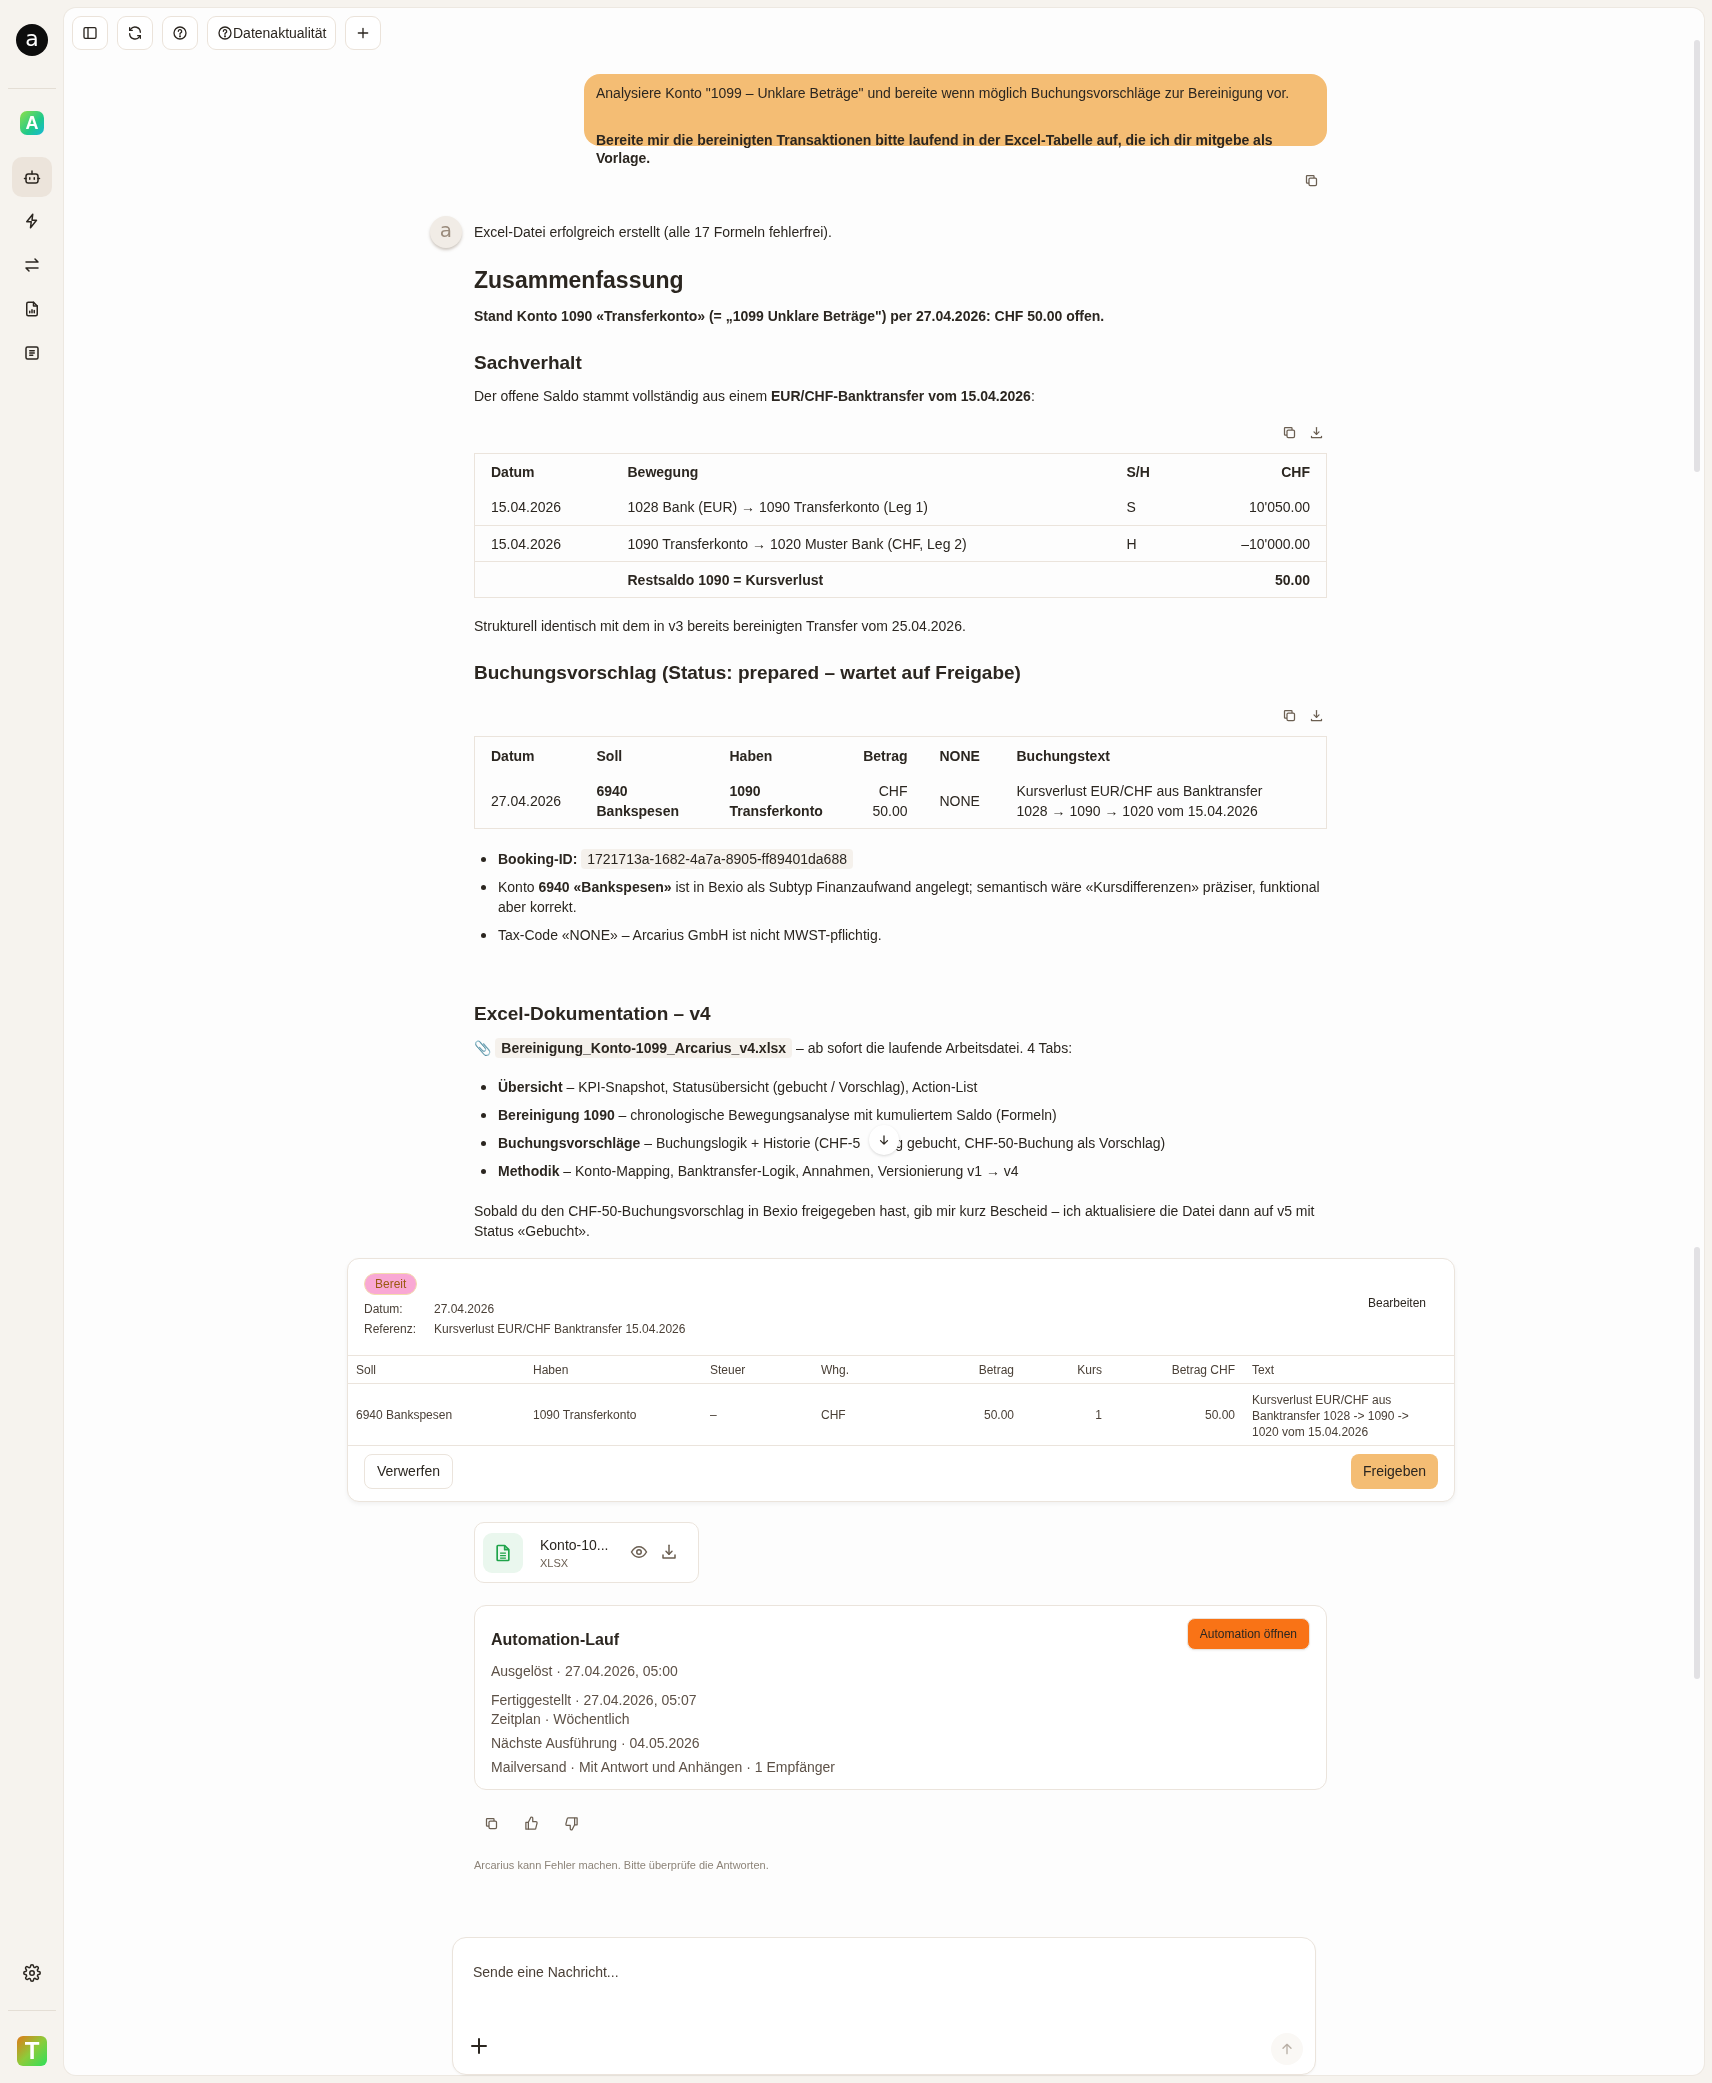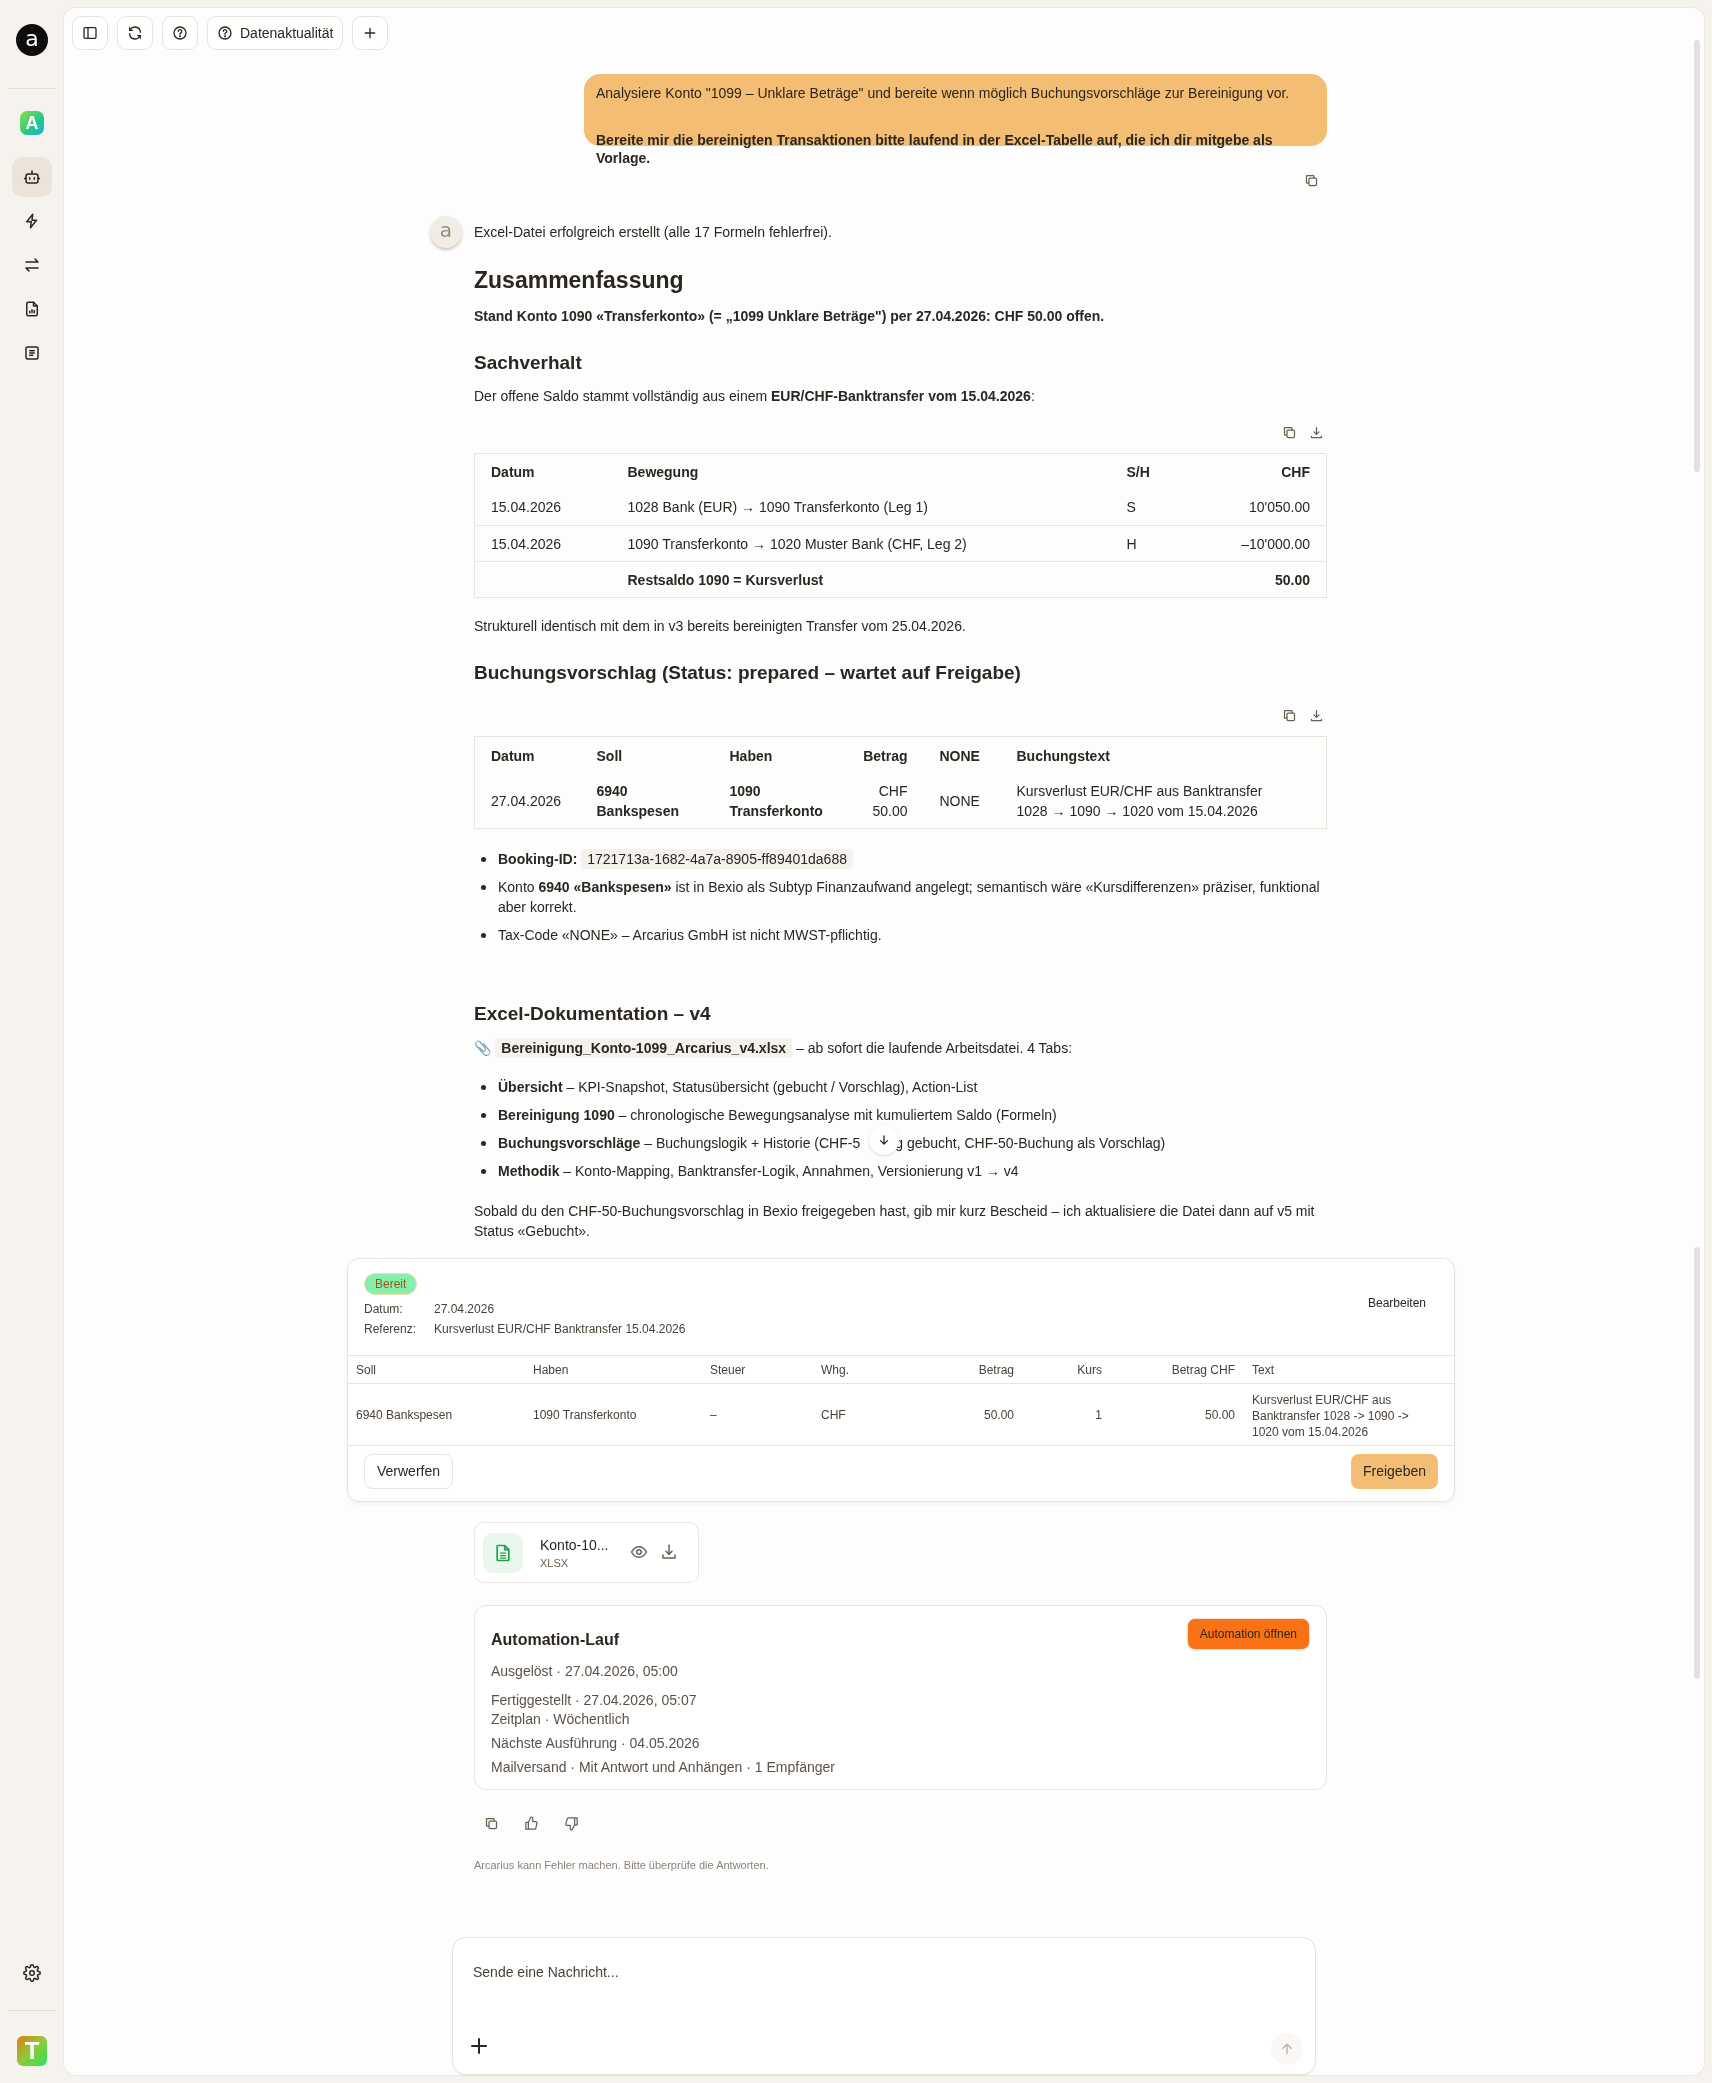--- a/index.html
+++ b/index.html
@@ -12,21 +12,21 @@
   .sb-divider { position: absolute; left: 8px; width: 48px; height: 1px; background: #e4ded5; }
   .sb-app { position: absolute; left: 20px; top: 111px; width: 24px; height: 24px; border-radius: 7px; background: linear-gradient(135deg, #8de04a 0%, #1fc98b 60%, #16b7d8 100%); color: #fff; font-weight: bold; font-size: 18px; text-align: center; line-height: 24px; }
   .sb-item { position: absolute; left: 12px; width: 40px; height: 40px; border-radius: 10px; display: flex; align-items: center; justify-content: center; }
   .sb-item.active { background: #ece4db; }
   .sb-item svg { width: 18px; height: 18px; }
   .sb-user { position: absolute; left: 17px; top: 2036px; width: 30px; height: 30px; border-radius: 6px; background: linear-gradient(135deg, #e07a18 0%, #8dcb3a 50%, #2ee05a 100%); color: #fff; font-weight: bold; font-size: 24px; text-align: center; line-height: 30px; }
 
   
   .main { position: absolute; left: 64px; top: 8px; width: 1640px; height: 2067px; background: #fdfdfd; border-radius: 12px; box-shadow: 0 0 0 1px #ede8e1; overflow: hidden; }
   .toolbar { position: absolute; left: 8px; top: 8px; height: 34px; display: flex; gap: 9px; }
-  .tb-btn { height: 34px; min-width: 34px; border: 1px solid #ebe3da; border-radius: 9px; background: #fff; display: flex; align-items: center; justify-content: center; padding: 0 9px; font-size: 14px; color: #2b2620; gap: 7px; }
+  .tb-btn { height: 34px; min-width: 34px; border: 1px solid #ebe3da; border-radius: 9px; background: #fff; display: flex; align-items: center; justify-content: center; padding: 0 9px; font-size: 14px; color: #2b2620; }
   .tb-btn svg { width: 16px; height: 16px; }
   .scrollbar { position: absolute; width: 6px; border-radius: 3px; background: #e2e1e4; }
 
   
   .abs { position: absolute; }
   .user-bubble { left: 584px; top: 74px; width: 743px; height: 72px; background: #f4bd74; border-radius: 16px; padding: 10px 12px; font-size: 14px; line-height: 18px; color: #2b2620; }
   .user-bubble p + p { margin-top: 29px; font-weight: bold; }
   .icon-btn { width: 20px; height: 20px; display: flex; align-items: center; justify-content: center; color: #6b5f52; }
   .icon-btn svg { width: 15px; height: 15px; }
 
@@ -43,21 +43,21 @@
   table.md tr.sep td { border-top: 1px solid #ebe4dc; }
   .r { text-align: right !important; }
 
   ul.md { list-style: none; }
   ul.md li { position: relative; padding-left: 24px; font-size: 14px; line-height: 20px; margin-bottom: 8px; }
   ul.md li::before { content: ""; position: absolute; left: 7px; top: 8px; width: 5px; height: 5px; border-radius: 50%; background: #2b2620; }
   code.inline { background: #f5f1ec; border-radius: 4px; padding: 2px 6px; font-family: "Liberation Sans", sans-serif; font-size: 14px; }
 
   
   .pcard { left: 347px; top: 1258px; width: 1108px; height: 244px; background: #fff; border: 1px solid #ebe4dc; border-radius: 12px; box-shadow: 0 2px 4px rgba(0,0,0,0.05); font-size: 12px; color: #4a4037; }
-  .badge { position: absolute; left: 16px; top: 14px; height: 22px; padding: 0 10px; background: #86efac; border: 1px solid #f3dcae; border-radius: 11px; color: #9a5a10; font-size: 12px; line-height: 20px; }
+  .badge { position: absolute; left: 16px; top: 14px; height: 22px; padding: 0 10px; background: #f9a8d4; border: 1px solid #f3dcae; border-radius: 11px; color: #9a5a10; font-size: 12px; line-height: 20px; }
   .pmeta { position: absolute; left: 16px; font-size: 12px; color: #4a4037; }
   .pmeta span.k { display: inline-block; width: 70px; }
   .pedit { position: absolute; right: 28px; top: 37px; font-size: 12px; color: #2b2620; }
   .pgrid { position: absolute; left: 0; right: 0; top: 96px; border-top: 1px solid #ebe4dc; }
   .prow { position: relative; border-bottom: 1px solid #ebe4dc; }
   .prow.head { height: 28px; }
   .prow.body { height: 62px; }
   .pc { position: absolute; font-size: 12px; color: #4a4037; }
   .prow.head .pc { top: 7px; }
   .prow.body .pc { top: 24px; }

